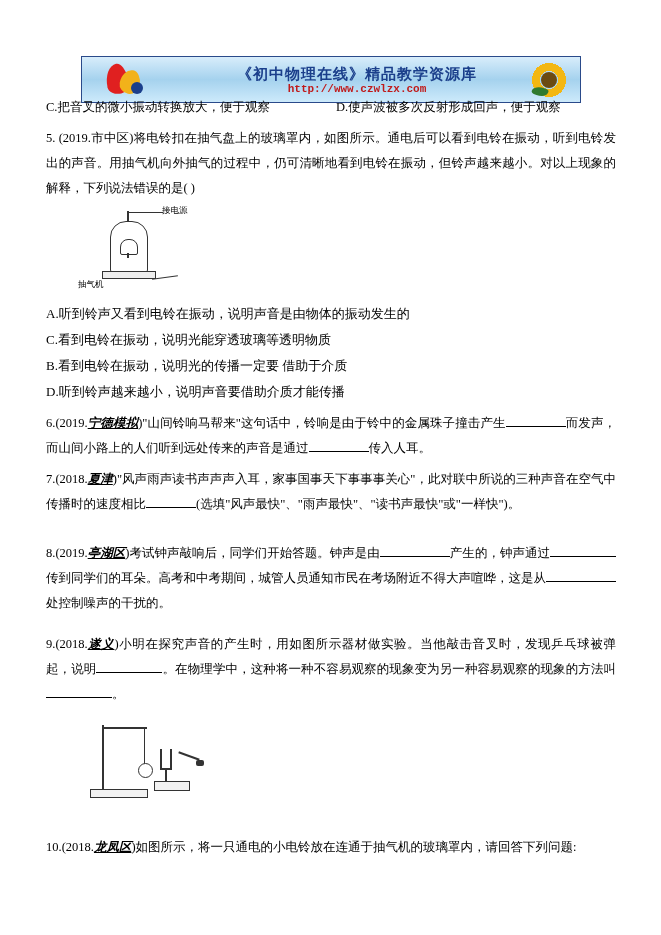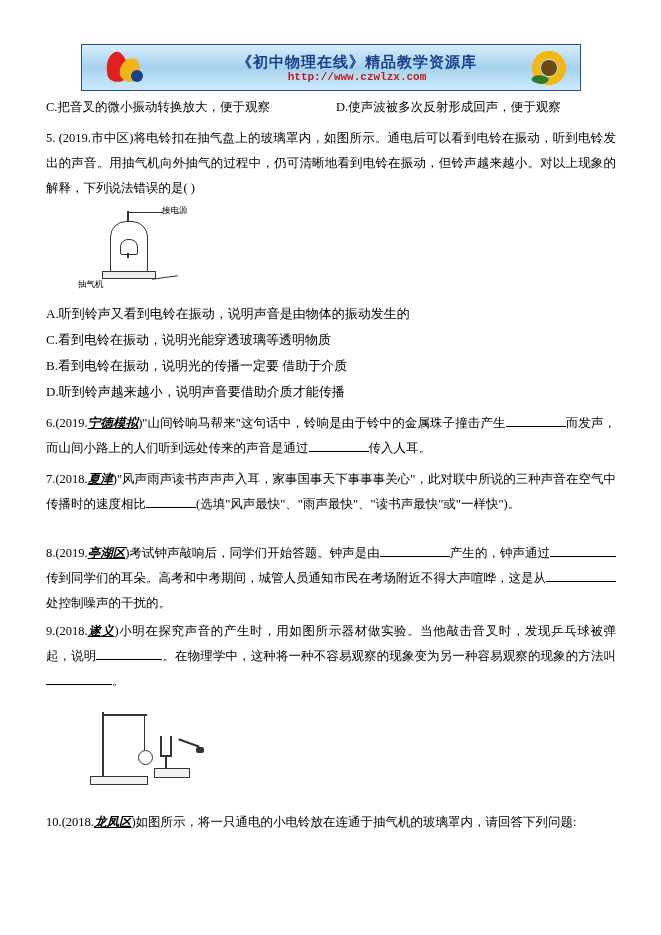--- a/index.html
+++ b/index.html
@@ -25,21 +25,21 @@
     position: absolute;
     left: 46px;
     top: 0;
     width: 570px;
   }
 
   
   .banner {
     position: absolute;
     left: 81px;
-    top: 44px;
+    top: 56px;
     width: 498px;
     height: 45px;
     border: 1px solid #2a4a8a;
     background: linear-gradient(to bottom, #cfe6f6 0%, #a9d4ef 45%, #8cc6e8 55%, #bfe0f5 100%);
     overflow: hidden;
   }
   .banner .bsky {
     position: absolute;
     left: 0; top: 0; right: 0; bottom: 0;
     background: linear-gradient(to bottom, #d8edfb 0%, #a5d2ee 50%, #cdeafb 100%);
@@ -371,35 +371,35 @@
     <p class="line">B.看到电铃在振动，说明光的传播一定要 借助于介质</p>
     <p class="line">D.听到铃声越来越小，说明声音要借助介质才能传播</p>
 
 
     <p class="para" style="margin-top:6px;"><span>6.(2019.</span><span class="bold u">宁德模拟</span><span>)"山间铃响马帮来"这句话中，铃响是由于铃中的金属珠子撞击产生</span><span class="blank b-60"></span><span>而发声，而山间小路上的人们听到远处传来的声音是通过</span><span class="blank b-60"></span><span>传入人耳。</span></p>
 
     <p class="para" style="margin-top:6px;"><span>7.(2018.</span><span class="bold u">夏津</span><span>)"风声雨声读书声声声入耳，家事国事天下事事事关心"，此对联中所说的三种声音在空气中传播时的速度相比</span><span class="blank b-50"></span><span>(选填"风声最快"、"雨声最快"、"读书声最快"或"一样快")。</span></p>
 
     <p class="para" style="margin-top:24px;"><span>8.(2019.</span><span class="bold u">亭湖区</span><span>)考试钟声敲响后，同学们开始答题。钟声是由</span><span class="blank b-70"></span><span>产生的，钟声通过</span><span class="blank b-66"></span><span>传到同学们的耳朵。高考和中考期间，城管人员通知市民在考场附近不得大声喧哗，这是从</span><span class="blank b-70"></span><span>处控制噪声的干扰的。</span></p>
 
-    <p class="para" style="margin-top:3px;"><span>9.(2018.</span><span class="bold u">遂义</span><span>)小明在探究声音的产生时，用如图所示器材做实验。当他敲击音叉时，发现乒乓球被弹起，说明</span><span class="blank b-66"></span><span>。在物理学中，这种将一种不容易观察的现象变为另一种容易观察的现象的方法叫</span><span class="blank b-66"></span><span>。</span></p>
+    <p class="para" style="margin-top:16px;"><span>9.(2018.</span><span class="bold u">遂义</span><span>)小明在探究声音的产生时，用如图所示器材做实验。当他敲击音叉时，发现乒乓球被弹起，说明</span><span class="blank b-66"></span><span>。在物理学中，这种将一种不容易观察的现象变为另一种容易观察的现象的方法叫</span><span class="blank b-66"></span><span>。</span></p>
 
     <div class="fig2">
       <div class="stand-rod"></div>
       <div class="arm"></div>
       <div class="string"></div>
       <div class="ball"></div>
       <div class="stand-base"></div>
       <div class="fork">
         <div class="p1"></div>
         <div class="p2"></div>
         <div class="yoke"></div>
         <div class="handle"></div>
       </div>
       <div class="fork-base"></div>
       <div class="hammer"></div>
       <div class="hammer-head"></div>
     </div>
 
-    <p class="para" style="margin-top:22px;"><span>10.(2018.</span><span class="bold u">龙凤区</span><span>)如图所示，将一只通电的小电铃放在连通于抽气机的玻璃罩内，请回答下列问题:</span></p>
+    <p class="para" style="margin-top:34px;"><span>10.(2018.</span><span class="bold u">龙凤区</span><span>)如图所示，将一只通电的小电铃放在连通于抽气机的玻璃罩内，请回答下列问题:</span></p>
 
   </div>
 </div>
 
 </body></html>

